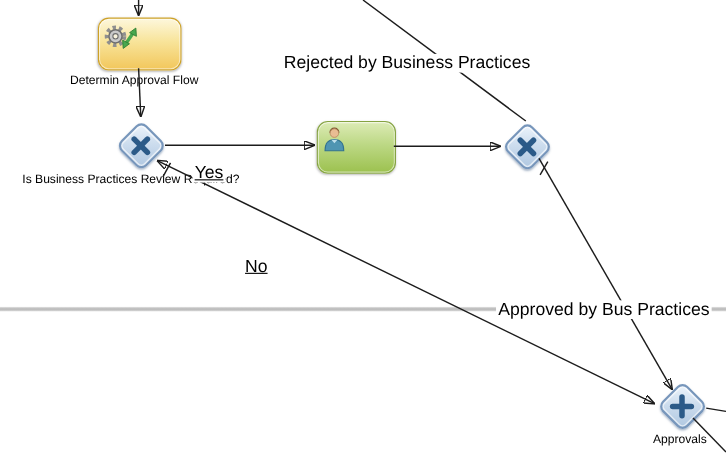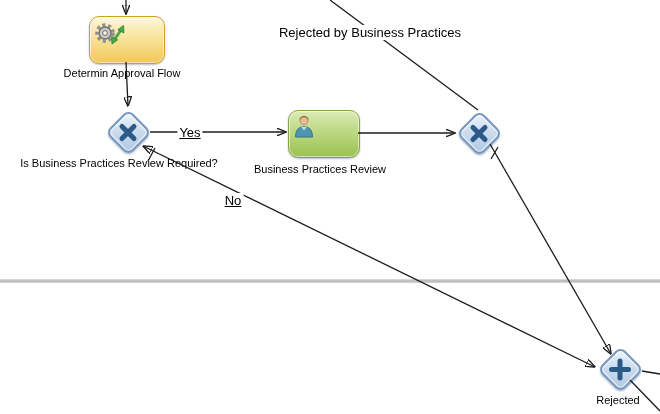--- a/index.html
+++ b/index.html
@@ -35,22 +35,23 @@
   .sym .b{position:absolute;left:11px;top:19.5px;width:22px;height:5px;background:#2b5a88;border-radius:2.5px;}
   .sym.x .b1{transform:rotate(45deg);}
   .sym.x .b2{transform:rotate(-45deg);}
   .sym.plus .b1{transform:rotate(0deg);}
   .sym.plus .b2{transform:rotate(90deg);}
   .node-label{
     position:absolute;z-index:1;font-size:11px;color:#000;white-space:nowrap;
     transform:translateX(-50%);
   }
   .edge-label{
-    position:absolute;z-index:3;font-size:13px;color:#000;white-space:nowrap;
+    position:absolute;z-index:3;font-size:16px;color:#000;white-space:nowrap;
     transform:translateX(-50%);
+    margin-top:24px;
   }
   .edge-label span{background:#ffffff;padding:0 2px;}
   svg.edges{position:absolute;left:0;top:0;z-index:2;}
   svg.edges path{fill:none;stroke:#1c1c1c;stroke-width:1.3px;}
 </style>
 </head>
 <body>
 
 <div class="canvas">
 
@@ -78,38 +79,37 @@
   <div class="node-label" style="left:119px;top:157px;">Is Business Practices Review Required?</div>
 
   <div class="task green" style="left:288px;top:110px;width:70px;height:46px;">
     <svg class="icon" width="22" height="25" viewBox="0 0 22 25">
       <path d="M11,2 a4.6,4.6 0 0 1 4.6,4.6 l-9.2,0 a4.6,4.6 0 0 1 4.6,-4.6" fill="#7a5230"></path>
       <circle cx="11" cy="7" r="3.9" fill="#e9bd93" stroke="#b98c5f" stroke-width="0.8"></circle>
       <path d="M2.5,23 Q2.5,12.8 11,12.8 Q19.5,12.8 19.5,23 Z" fill="#4f95b2" stroke="#33738f" stroke-width="1"></path>
       <path d="M8.2,13.1 L11,16.2 L13.8,13.1 Z" fill="#bfe0ec"></path>
     </svg>
   </div>
-  <div class="node-label" style="left:320px;top:163px;">Business Practices Review</div>
 
   <div class="gw" style="left:457px;top:111px;">
     <div class="diamond"></div>
     <div class="sym x">
       <div class="b b1"></div>
         <div class="b b2"></div>
     </div>
   </div>
 
   <div class="gw" style="left:598px;top:347px;">
     <div class="diamond"></div>
     <div class="sym plus">
       <div class="b b1"></div>
         <div class="b b2"></div>
     </div>
   </div>
-  <div class="node-label" style="left:618px;top:394px;">Rejected</div>
+  <div class="node-label" style="left:618px;top:394px;">Approvals</div>
 
   <svg class="edges" width="660" height="414" viewBox="0 0 660 414">
     <defs>
       <marker id="ah" viewBox="0 0 10 8" refX="9.5" refY="4" markerWidth="10" markerHeight="8" markerUnits="userSpaceOnUse" orient="auto-start-reverse">
         <path d="M0,0 L10,4 L0,8 Z" fill="#1c1c1c" stroke="none"></path>
       </marker>
     </defs>
     <path d="M126,0 L126,14" marker-end="url(#ah)"></path>
     <path d="M126,62 L128,106" marker-end="url(#ah)"></path>
     <path d="M150,132 L286,132" marker-end="url(#ah)"></path>
@@ -119,20 +119,23 @@
     <path d="M498,147 L491,159" stroke-width="1.1"></path>
     <path d="M143,146 L595,367" marker-start="url(#ah)" marker-end="url(#ah)"></path>
     <path d="M155,148 L148,161" stroke-width="1.1"></path>
     <path d="M642,371 L660,374"></path>
     <path d="M630,380 L660,411"></path>
   </svg>
 
   <div class="edge-label" style="left:190px;top:125px;text-decoration:underline;">
     <span>Yes</span>
   </div>
-  <div class="edge-label" style="left:233px;top:193px;text-decoration:underline;">
+  <div class="edge-label" style="left:233px;top:210px;text-decoration:underline;">
     <span>No</span>
   </div>
   <div class="edge-label" style="left:370px;top:25px;">
     <span>Rejected by Business Practices</span>
   </div>
+  <div class="edge-label" style="left:549px;top:249px;">
+    <span>Approved by Bus Practices</span>
+  </div>
 
 </div>
 
 </body></html>

